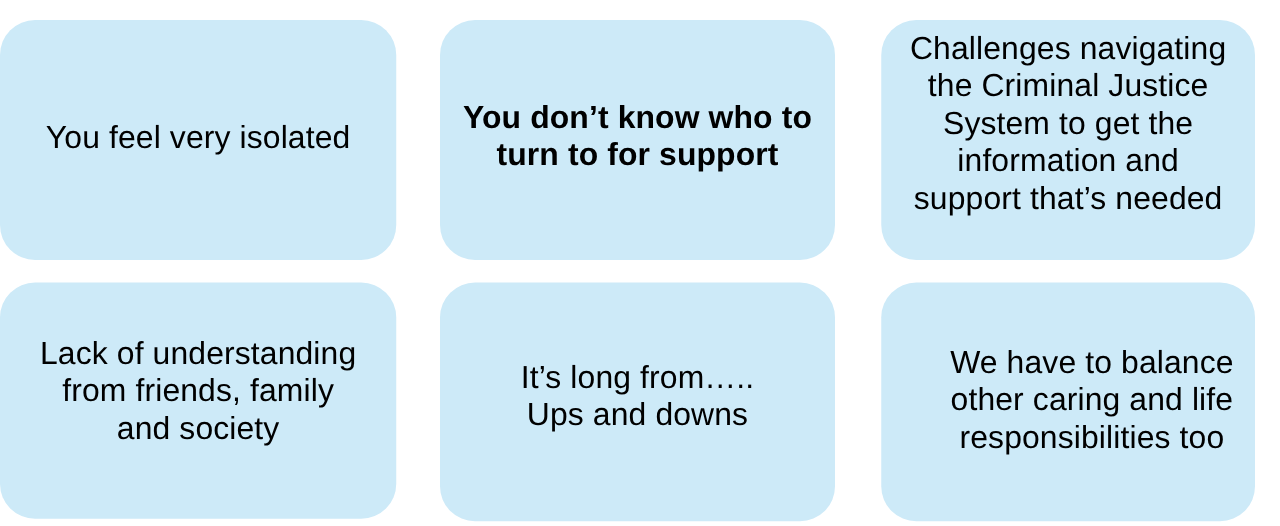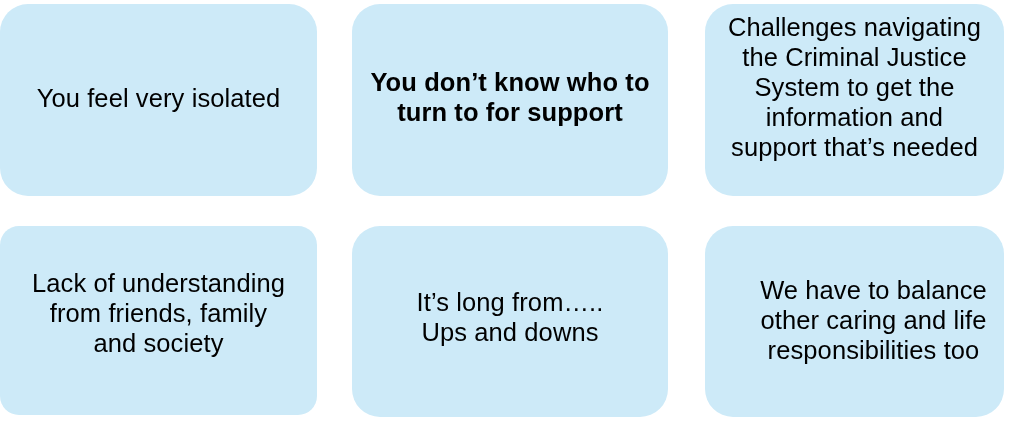--- a/index.html
+++ b/index.html
@@ -39,32 +39,32 @@
     letter-spacing: 0.1px;
     width: 100%;
   }
 
   
   .col-1 { left: 0px;   width: 317px; justify-content: flex-end; }
   .col-2 { left: 352px; width: 316px; }
   .col-3 { left: 705px; width: 299px; }
 
   
-  .row-1 { top: 4px;   height: 192px; }
+  .row-1 { top: 16px;   height: 192px; }
   .row-2 { top: 226px; height: 191px; }
 
   
   .card-r1c1 .card-text { transform: translateY(-2px); }
   .card-r1c2 .card-text { transform: translateY(-3px); }
   .card-r1c3 .card-text { transform: translateY(-13px); }
   .card-r2c1 .card-text { transform: translateY(-8px); }
   .card-r2c2 .card-text { transform: translateY(-5px); }
   .card-r2c3 .card-text { transform: translateY(-2px); }
 
-  .card-r2c1 { height: 189px; border-radius: 19px; }
+  .card-r2c1 { height: 189px; }
 </style>
 </head>
 <body style="background: rgb(255, 255, 255);">
 
 <div id="card-grid">
 
   <div class="card col-1 row-1 card-r1c1" style="background: rgb(205, 234, 248);">
     <div class="card-text" style="color: rgb(0, 0, 0);">You feel very isolated</div>
   </div>
 

